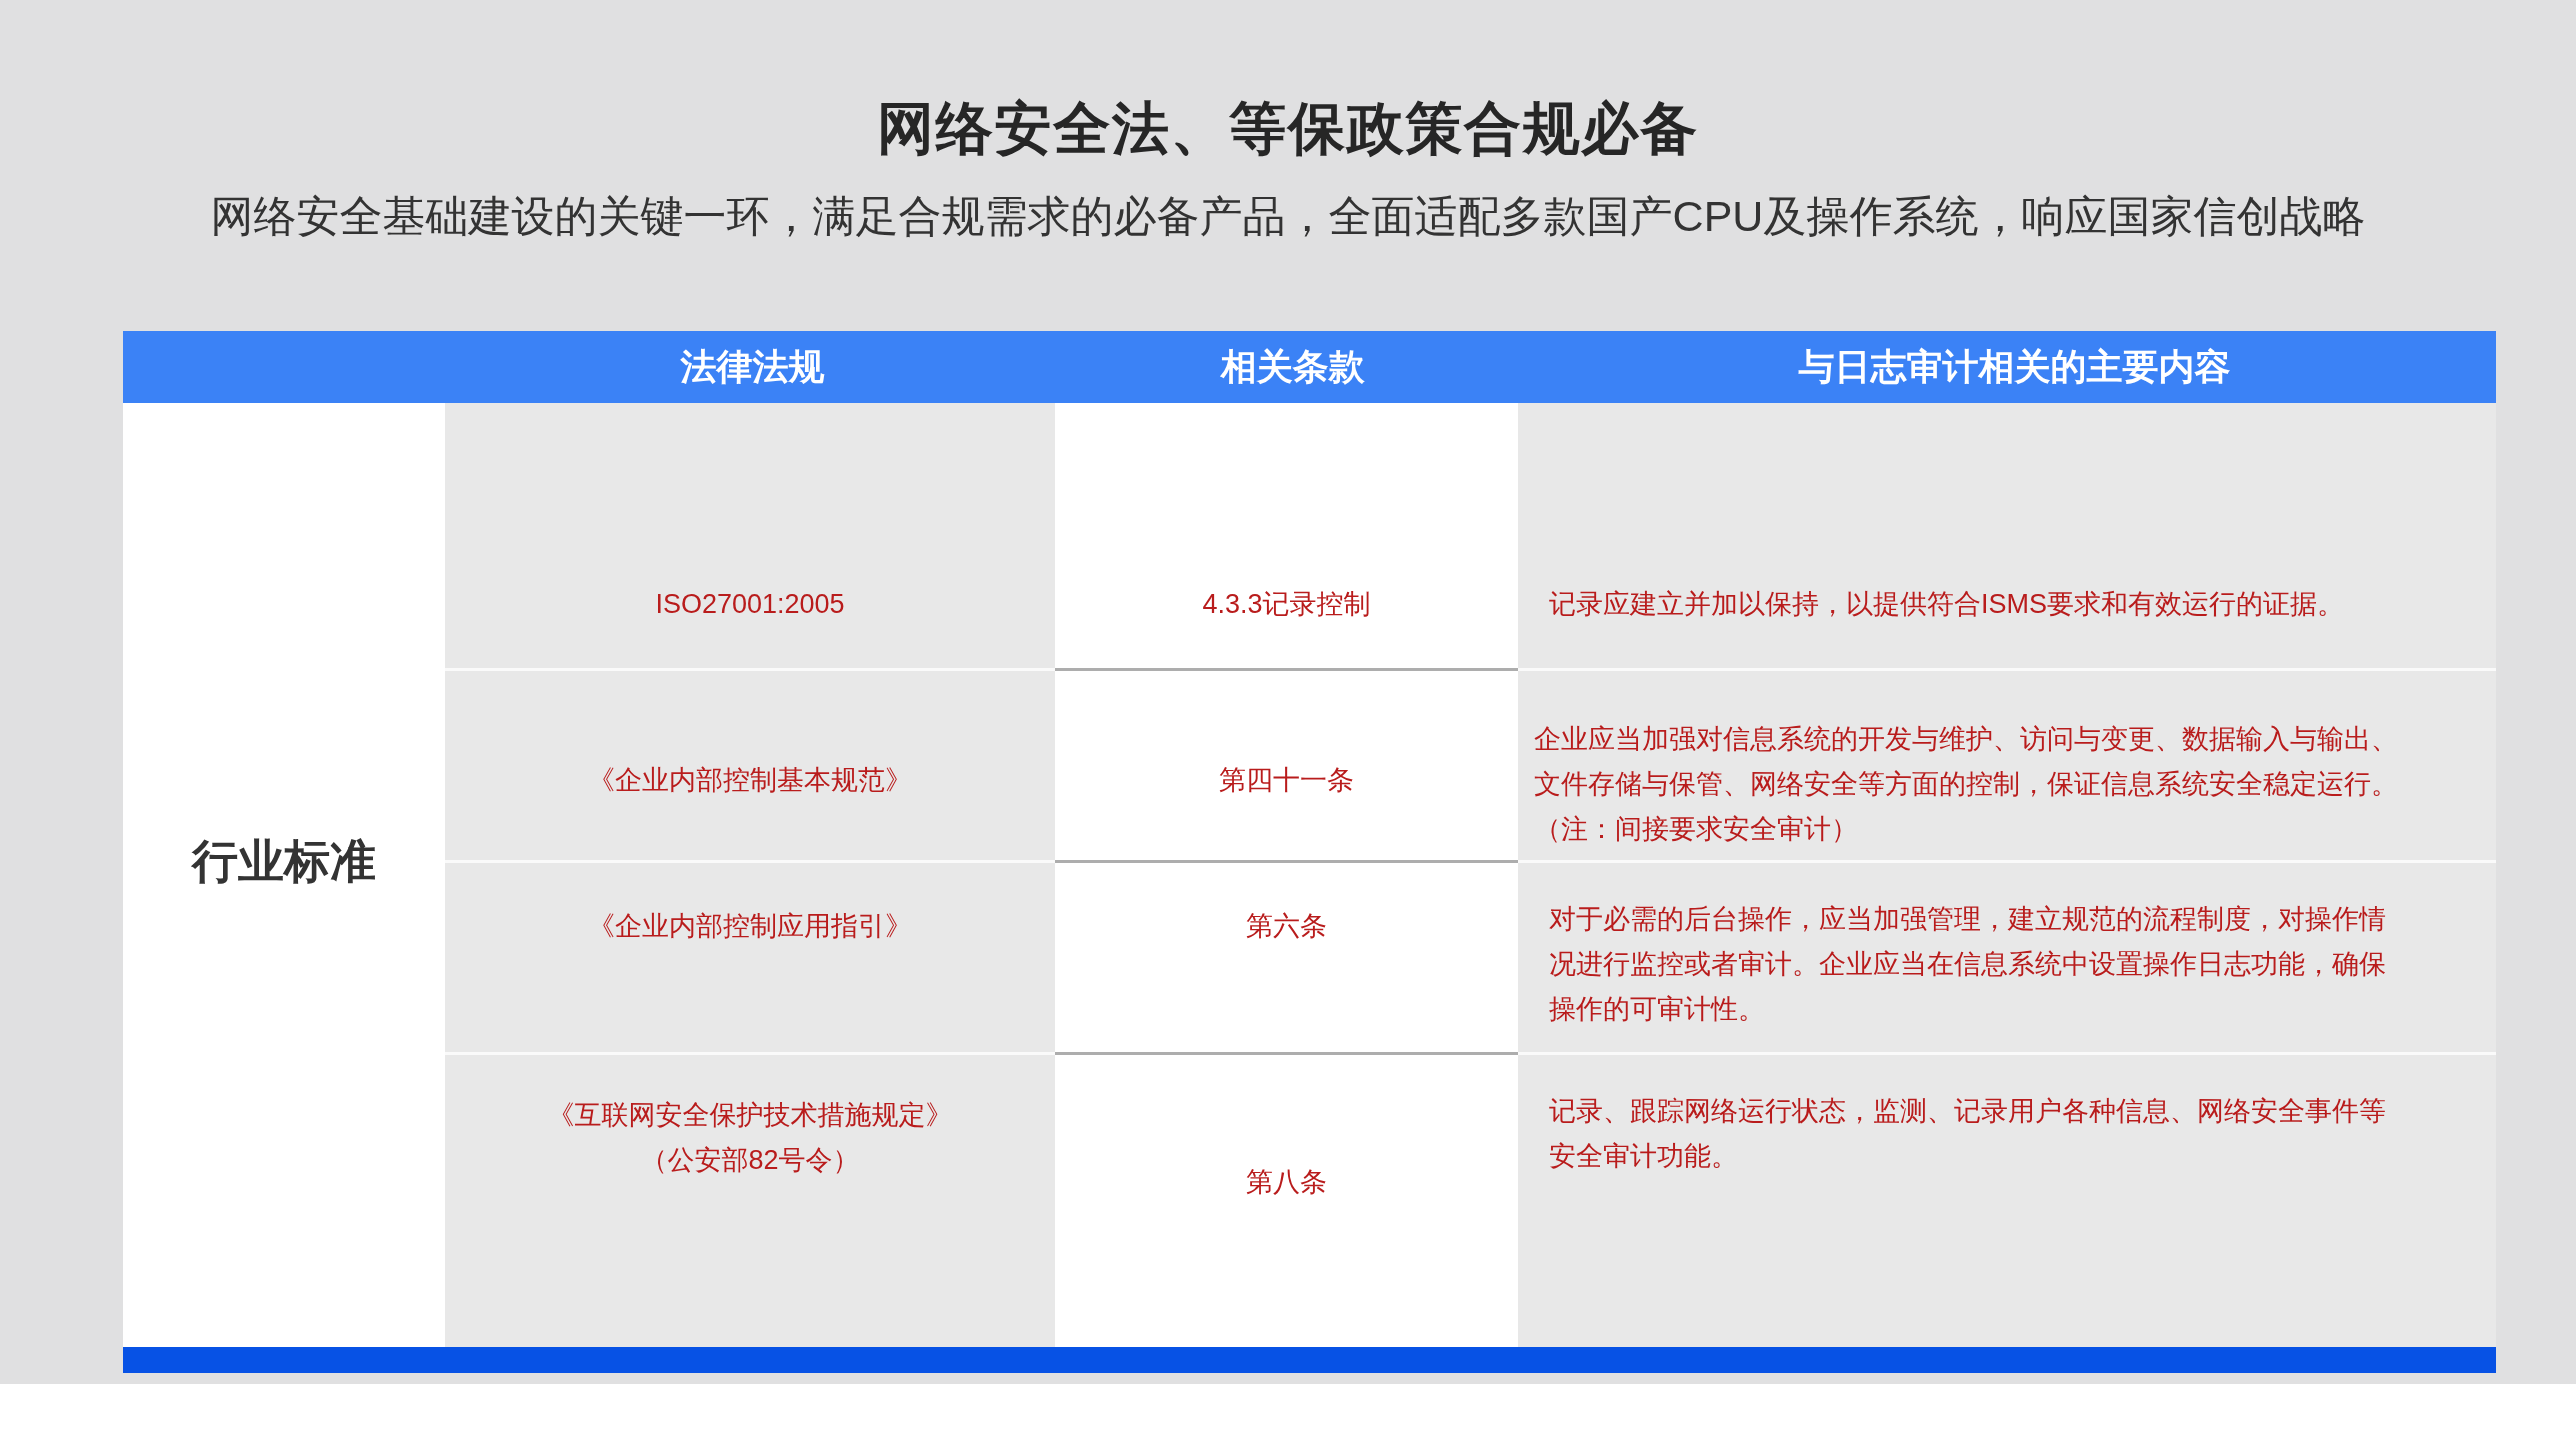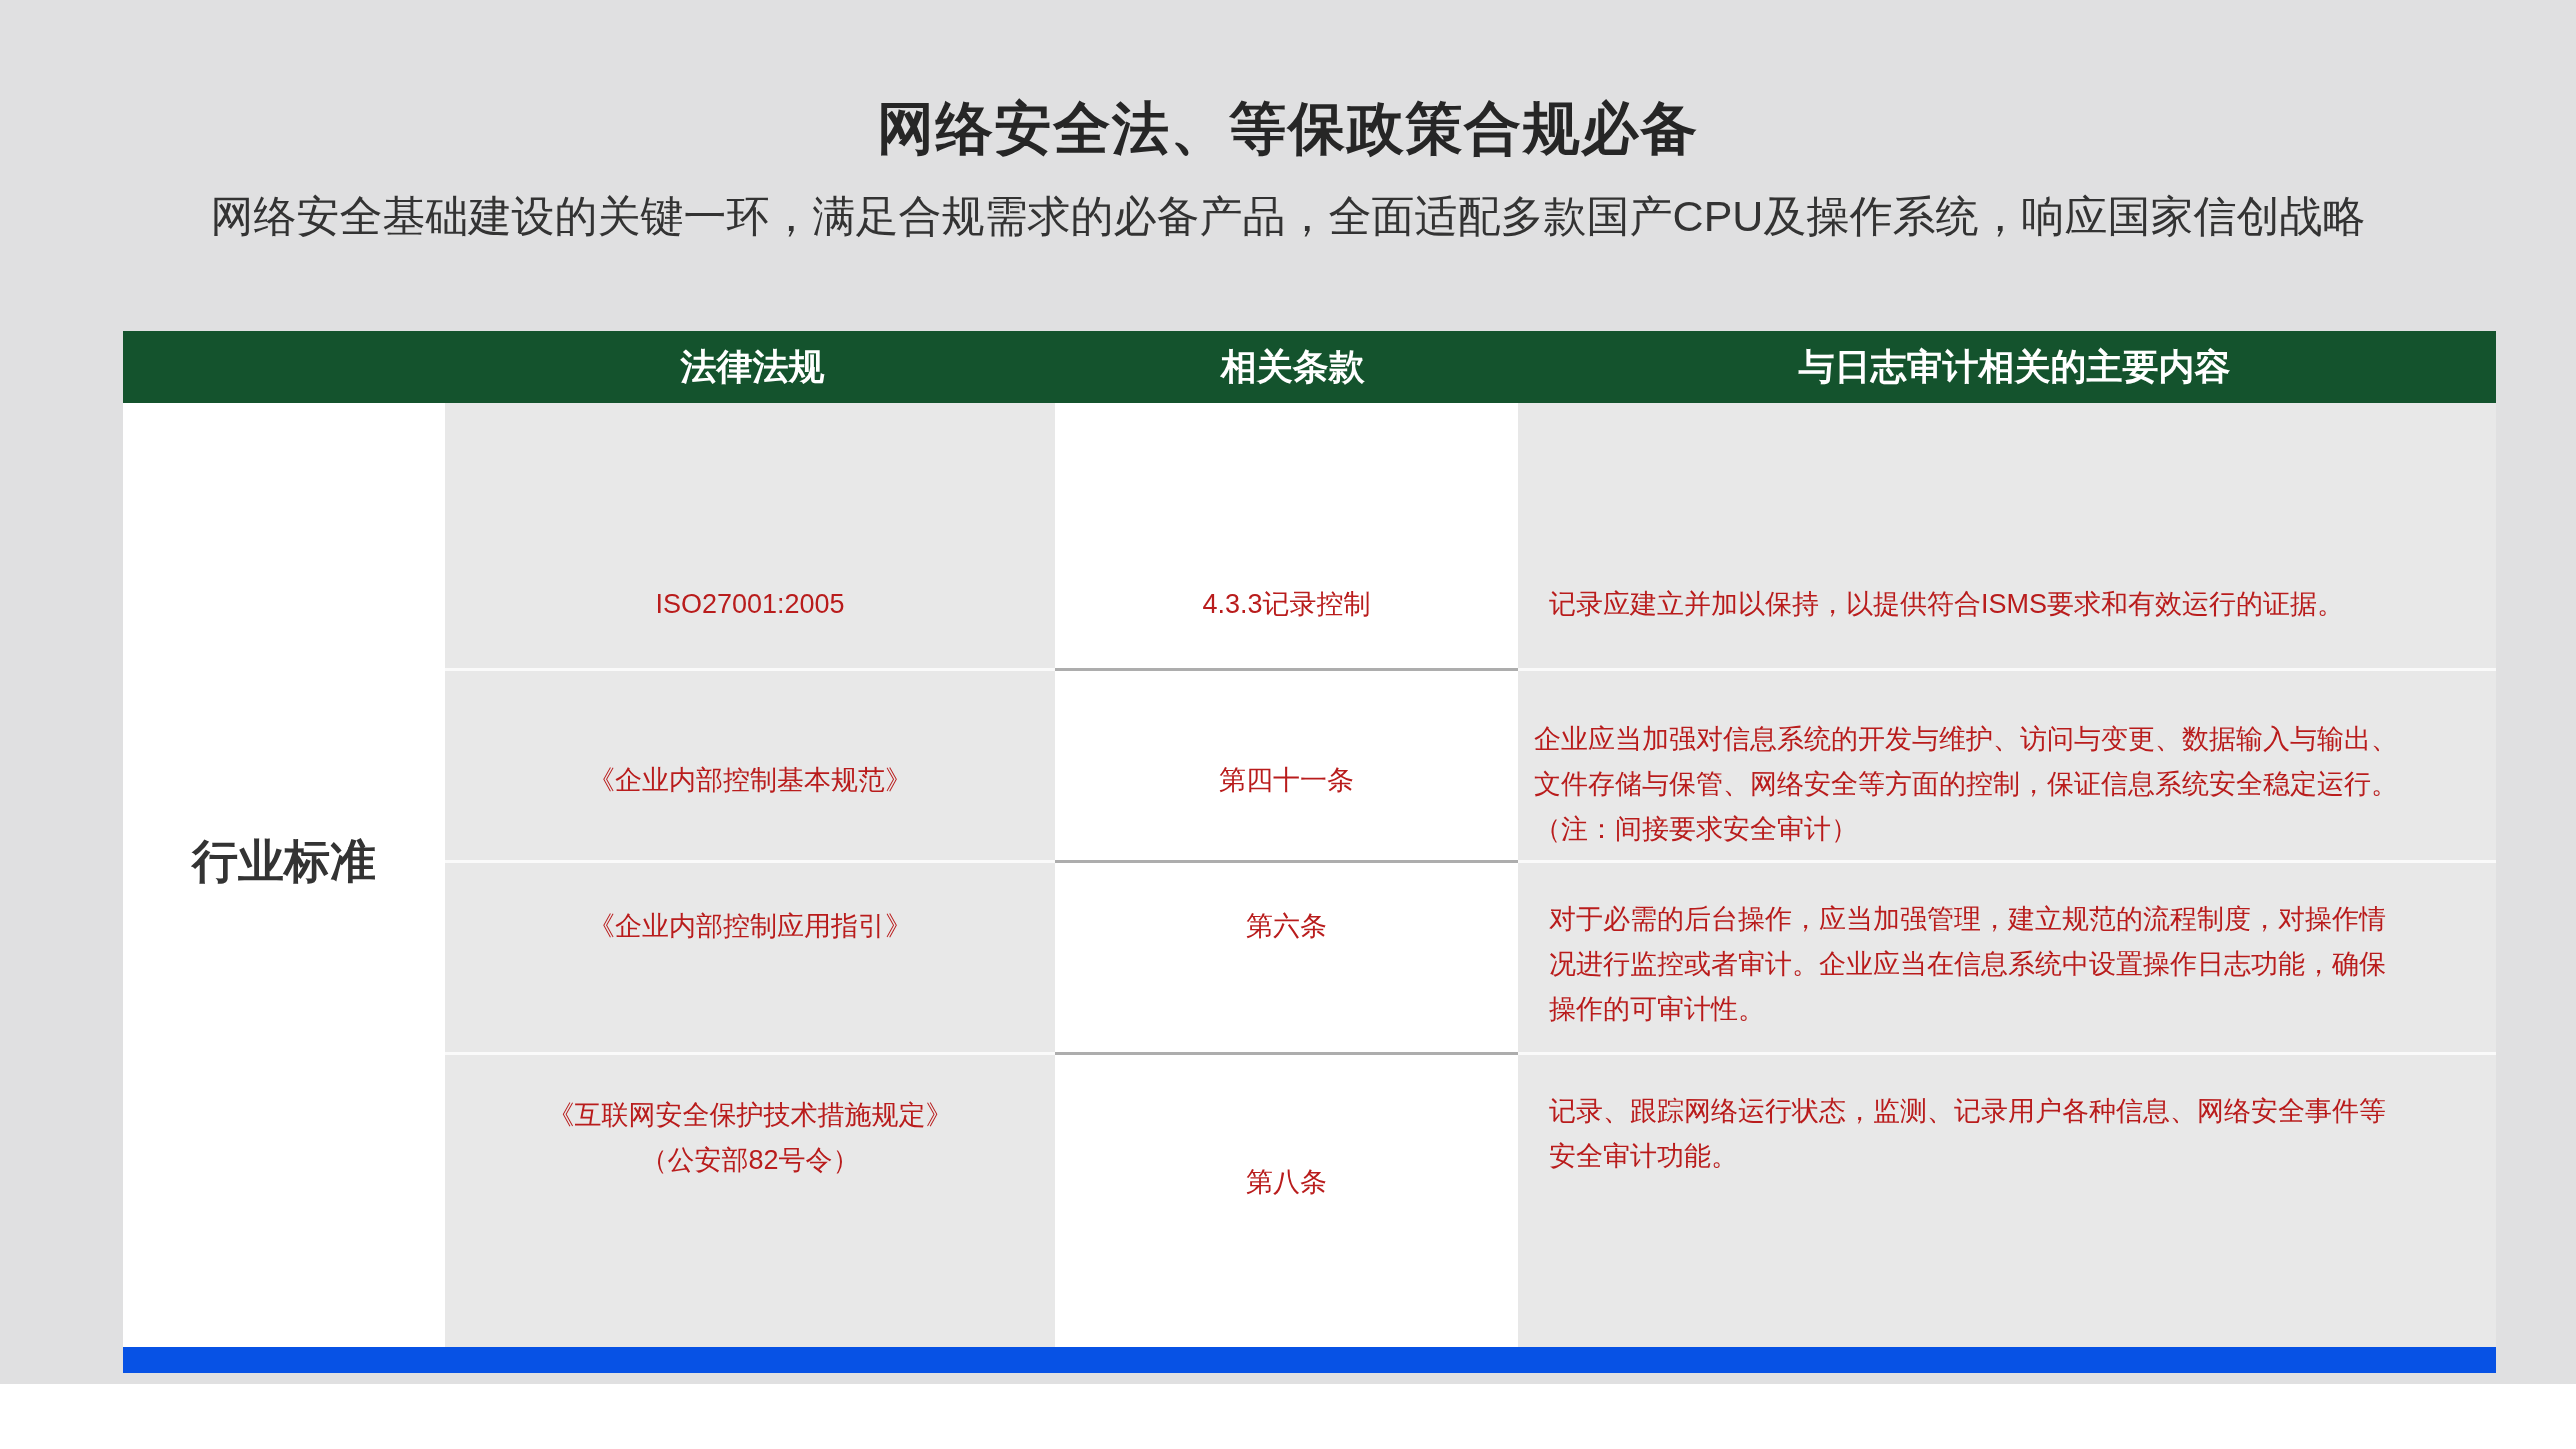--- a/index.html
+++ b/index.html
@@ -11,21 +11,21 @@
   .title {
     position:absolute; top:91px; left:0; width:100%;
     text-align:center; font-size:57px; font-weight:bold; color:#262626;
     letter-spacing:1.7px;
   }
   .subtitle {
     position:absolute; top:188px; left:0; width:100%;
     text-align:center; font-size:43px; font-weight:400; color:#333;
   }
   .table { position:absolute; left:123px; top:331px; width:2373px; }
-  .thead { display:flex; height:72px; background:#14532d;gap:12px; }
+  .thead { display:flex; height:72px; background:#3b82f6;gap:12px; }
   .th {
     display:flex; align-items:center; justify-content:center;
     color:#ffffff; font-size:36px; font-weight:bold;
   }
   .w1 { width:322px; } .w2 { width:610px; } .w3 { width:463px; } .w4 { width:978px; }
   .tbody {
     display:grid;
     grid-template-columns:322px 610px 463px 978px;
     grid-template-rows:268px 192px 192px 292px;
   }

